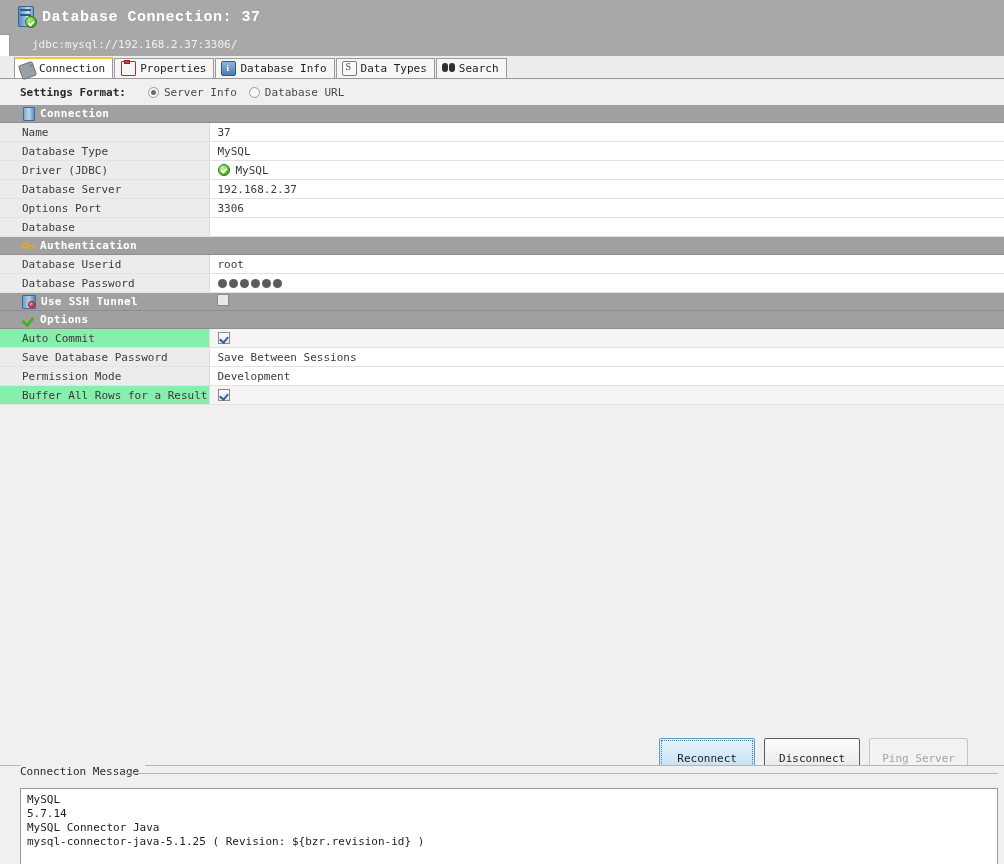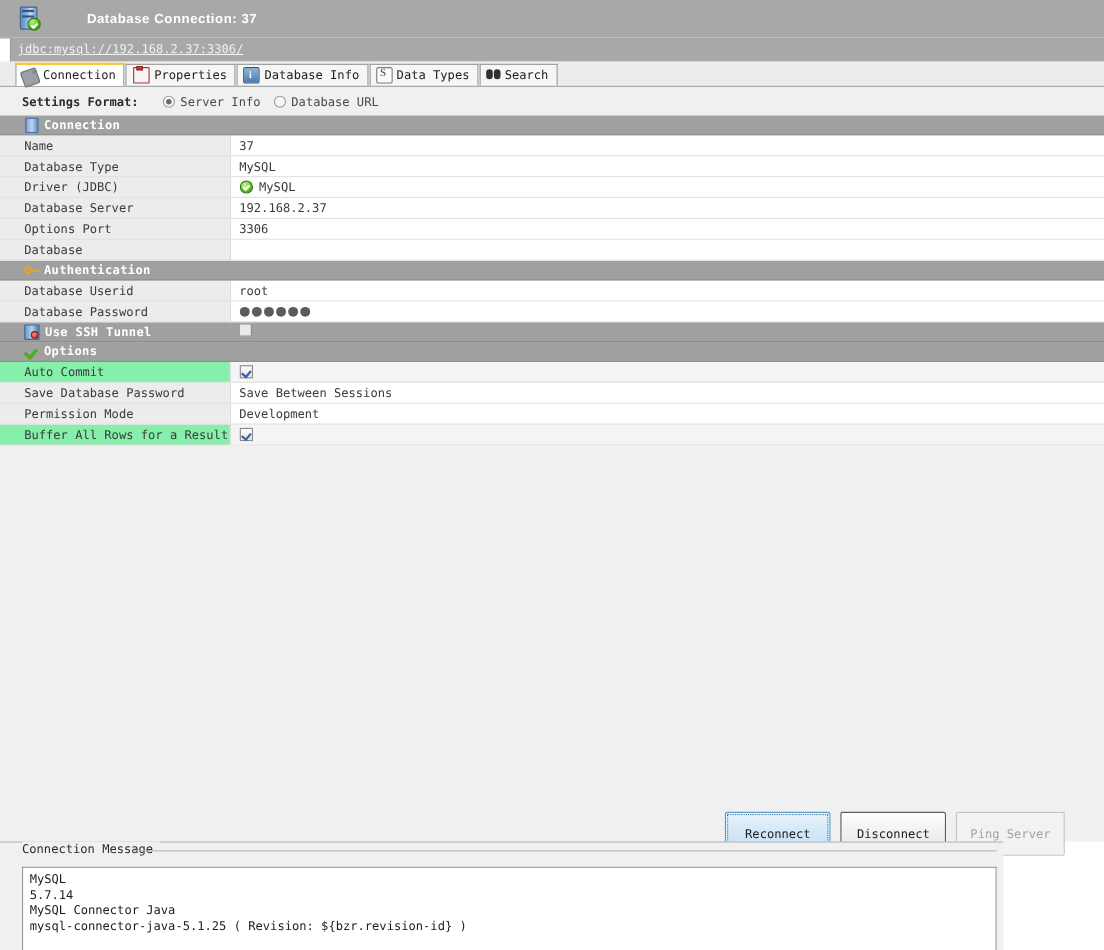--- a/index.html
+++ b/index.html
@@ -71,44 +71,42 @@
   .ti-badge:after {
     content: "";
     position: absolute;
     left: 2px; top: 4px;
     width: 4px; height: 1.5px;
     border-left: 2px solid #ffffff;
     border-bottom: 2px solid #ffffff;
     transform: rotate(-45deg);
   }
   .title-text {
-    font-family: Liberation Sans, sans-serif;
-    font-size: 12px;
+    font-family: Liberation Mono, monospace;
+    font-size: 15px;
     font-weight: bold;
     color: #ffffff;
     letter-spacing: 0.5px;
     white-space: nowrap;
-    margin-left: 37px;
   }
 
   
   .urlstrip {
     position: absolute;
     left: 0; top: 34px;
     width: 1004px; height: 22px;
     background: #a8a8a8;
     box-sizing: border-box;
   }
   .urlstrip-text {
     position: absolute;
-    left: 16px; top: 4px;
+    left: 32px; top: 4px;
     font-size: 11px;
     color: #f0f0f0;
     white-space: nowrap;
-    text-decoration: underline;
   }
   
   .left-edge {
     position: absolute;
     left: 0; top: 34px;
     width: 10px; height: 24px;
     background: #ffffff;
     border-right: 1px solid #9a9a9a;
     border-top: 1px solid #9a9a9a;
     box-sizing: border-box;
@@ -492,21 +490,21 @@
   .btn.disabled {
     color: #a3a3a3;
     background: #f2f2f2;
     border: 1px solid #c6c6c6;
   }
 
   
   .msgpanel {
     position: absolute;
     left: 0; top: 765px;
-    width: 912px;
+    width: 1004px;
     height: 99px;
     background: #f0f0f0;
     border-top: 1px solid #b5b5b5;
     box-sizing: border-box;
   }
   .msg-title {
     position: absolute;
     left: 20px; top: -1px;
     background: #f0f0f0;
     padding: 0 6px 0 0;

